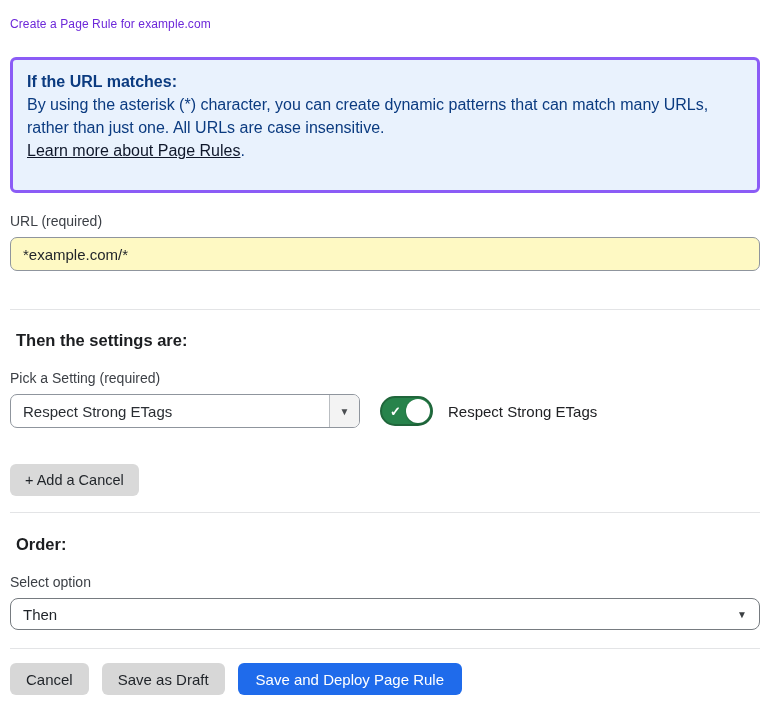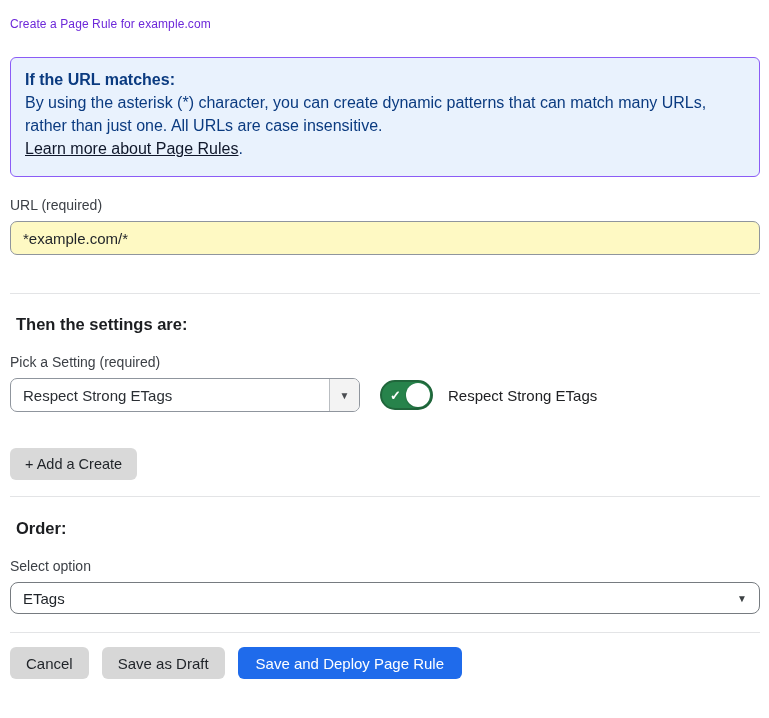--- a/index.html
+++ b/index.html
@@ -18,23 +18,23 @@
     font-size: 12px;
     line-height: 24px;
     font-weight: 400;
     color: #6d28d9;
     letter-spacing: 0.1px;
   }
 
   .info-box {
     margin-top: 21px;
     background: #e9f2fd;
-    border: 1px solid #8b5cf6;
+    border: 3px solid #8b5cf6;
     border-radius: 6px;
-    padding: 10px 14px 16px 14px;
+    padding: 10px 14px 28px 14px;
     color: #0b3b80;
     font-size: 16px;
     line-height: 23px;
   }
   .info-box .info-heading { font-weight: 700; }
   .info-box a {
     color: #0f172a;
     text-decoration: underline;
     cursor: pointer;
   }
@@ -242,30 +242,30 @@
         </div>
     </div>
 
     <div class="toggle">
       <span class="toggle-check">✓</span>
       <span class="toggle-knob"></span>
     </div>
     <span class="toggle-label">Respect Strong ETags</span>
   </div>
 
-  <button class="add-setting-btn">+ Add a Create</button>
+  <button class="add-setting-btn">+ Add a Cancel</button>
 
   <hr class="divider d2">
 
   <h2 class="section-heading order-heading">Order:</h2>
 
   <div class="field-label">Select option</div>
 
   <div class="order-select">
-    <span class="order-value">ETags</span>
+    <span class="order-value">Then</span>
     <span class="order-arrow">▼</span>
   </div>
 
 
   <hr class="divider d3">
 
   <div class="footer-actions">
     <button class="btn btn-gray">Cancel</button>
     <button class="btn btn-gray">Save as Draft</button>
     <button class="btn btn-primary">Save and Deploy Page Rule</button>

